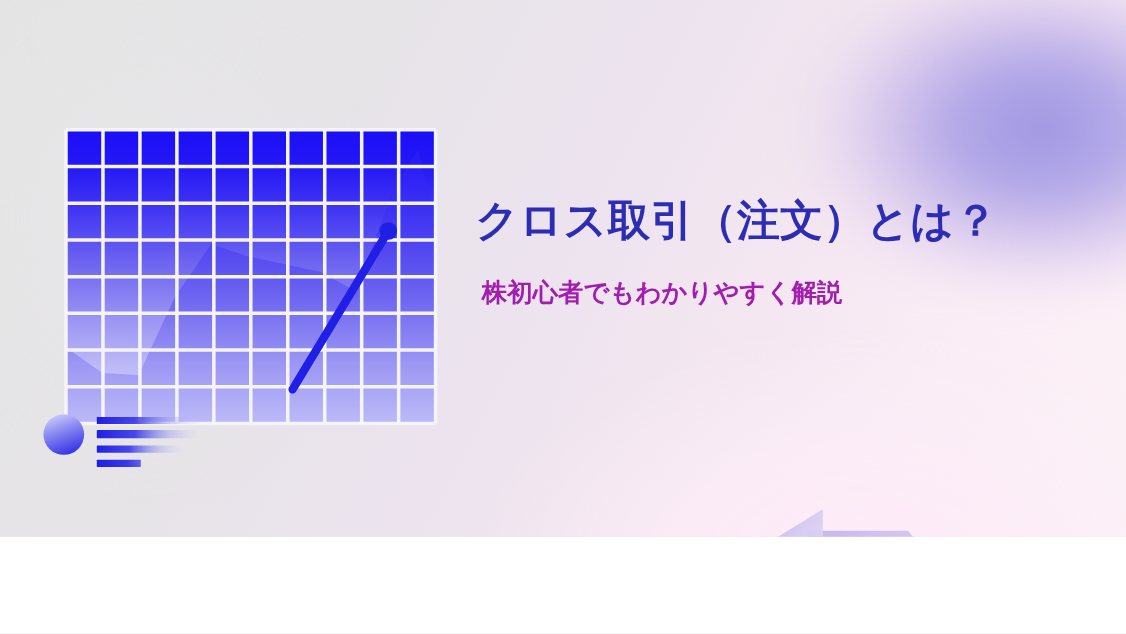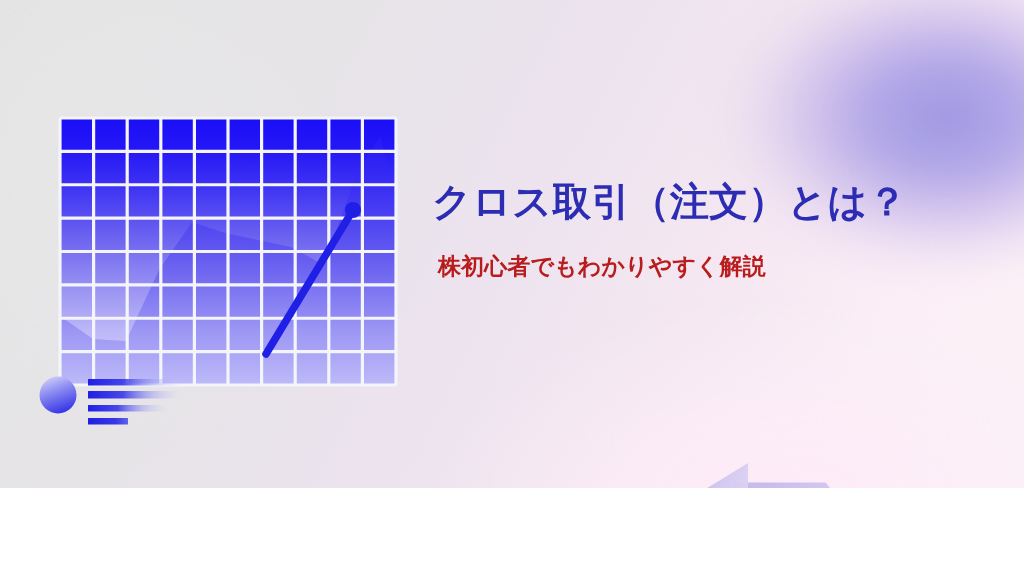--- a/index.html
+++ b/index.html
@@ -110,21 +110,21 @@
     letter-spacing: 0.005em;
     color: #2d2db4;
     white-space: nowrap;
   }
   .subhead {
     margin: 26px 0 0 6px;
     font-size: 23px;
     line-height: 1.25;
     font-weight: 700;
     letter-spacing: 0.005em;
-    color: #b91c1c;
+    color: #a21caf;
     white-space: nowrap;
   }
 </style>
 </head>
 <body>
 
 <div id="stage">
 
   <div class="bg-base"></div>
   <div class="bg-wash-left"></div>

